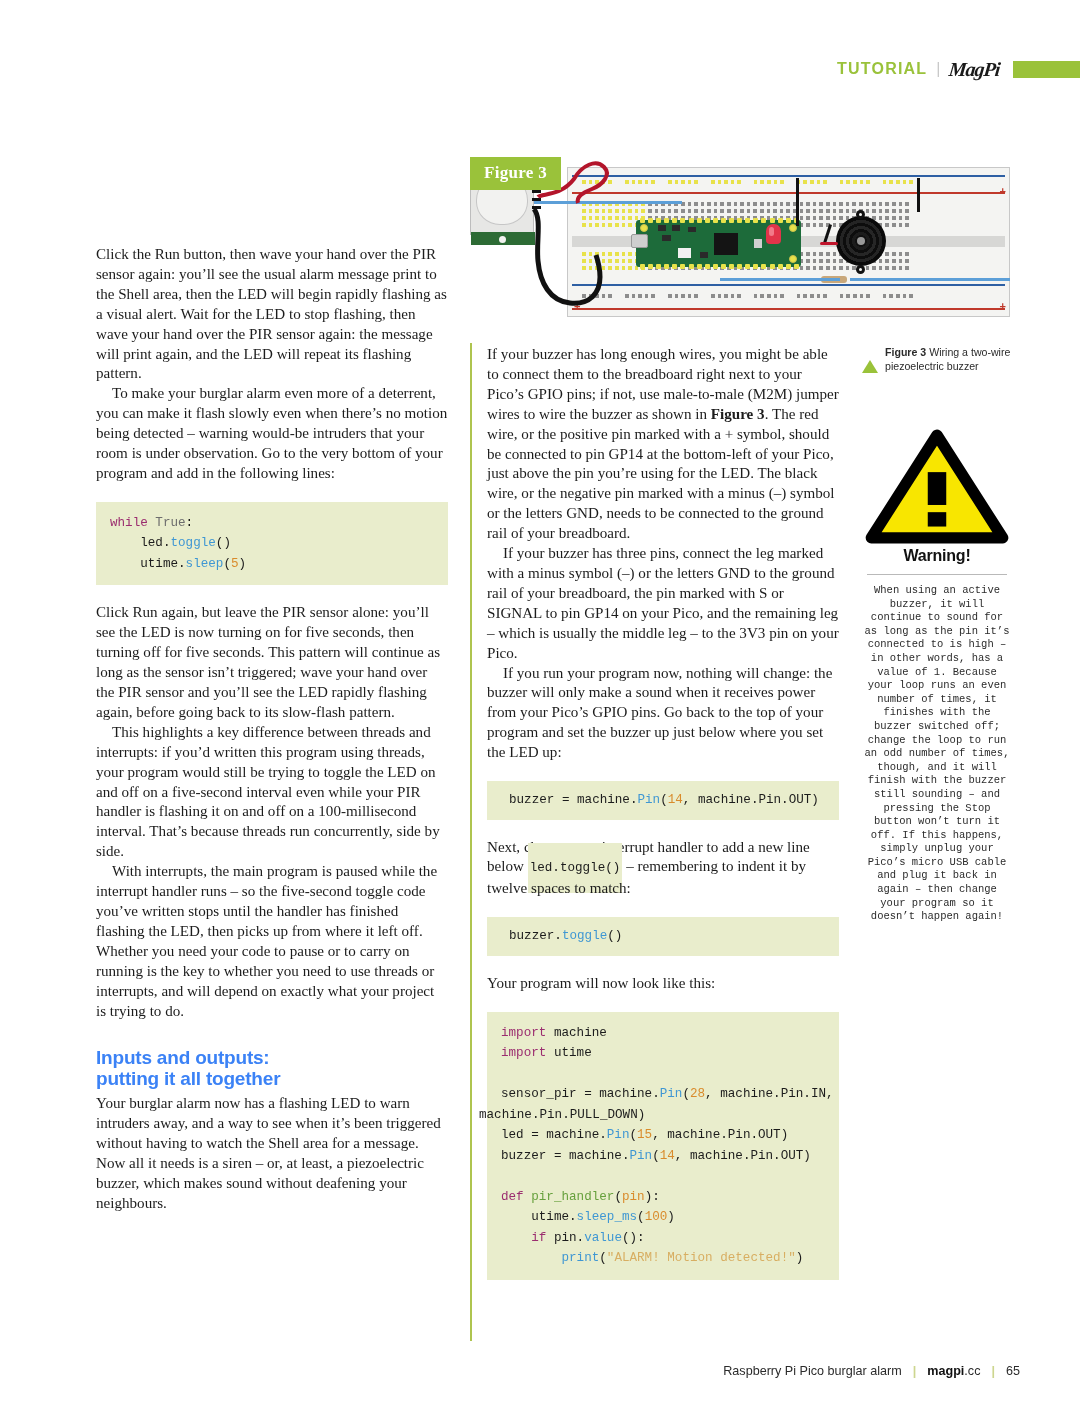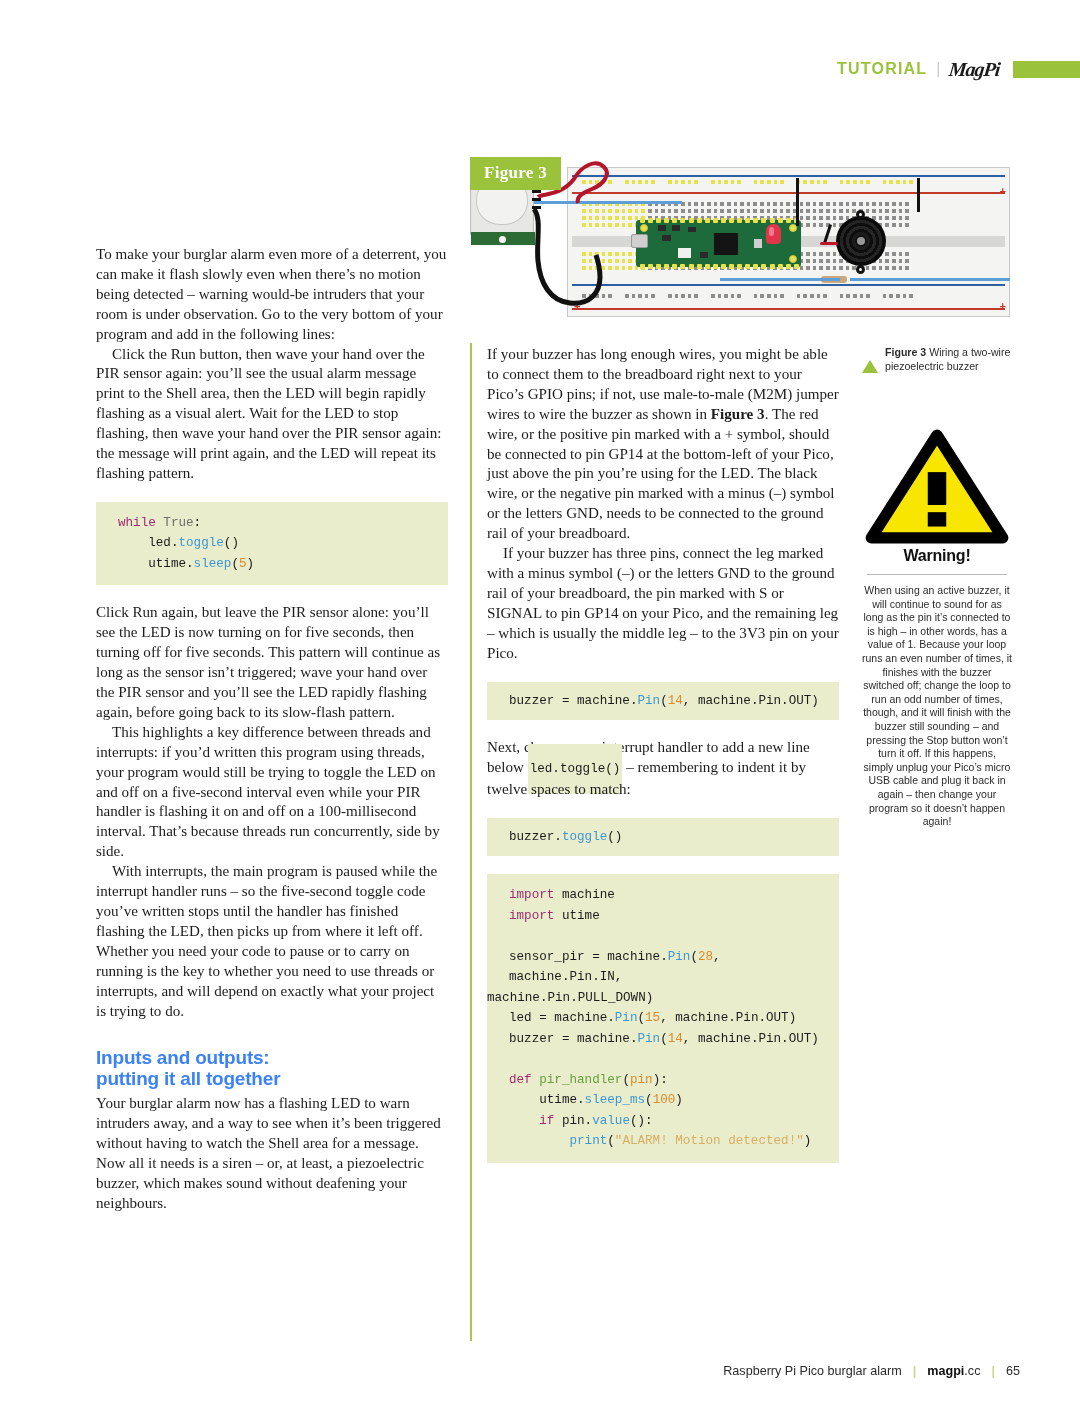--- a/index.html
+++ b/index.html
@@ -90,21 +90,21 @@
     letter-spacing: -0.2px;
   }
 
   
   .code {
     background: #e9edcc;
     font-family: "Liberation Mono", monospace;
     font-size: 12.6px;
     line-height: 20.5px;
     color: #1c1c1c;
-    padding: 11px 0 11px 22px;
+    padding: 11px 0 11px 14px;
     margin: 18px 0 18px 0;
     white-space: pre-wrap;
   }
   .code.compact { padding: 9px 0 9px 22px; }
 
   .k-kw   { color: #9b2d6f; }       
   .k-fn   { color: #3f97d3; }       
   .k-def  { color: #66a03c; }       
   .k-num  { color: #d98b2b; }       
   .k-str  { color: #d8ae62; }       
@@ -349,21 +349,21 @@
     font-size: 16px;
     color: #111;
     margin-top: 3px;
     letter-spacing: -0.2px;
   }
   .warn-rule {
     border-top: 1px solid #b9b9b9;
     margin: 9px 5px 9px 5px;
   }
   .warn-body {
-    font-family: Liberation Sans, sans-serif;
+    font-family: Liberation Mono, monospace;
     font-size: 10.5px;
     line-height: 13.6px;
     color: #2b2b2b;
     text-align: center;
   }
 
   
   .footer {
     position: absolute;
     right: 60px;
@@ -961,49 +961,51 @@
     <path d="M8 40 C 12 36, 30 40, 44 22 C 52 8, 66 2, 74 10 C 82 18, 72 28, 62 32 C 52 36, 46 40, 48 46" fill="none" stroke="#b3152b" stroke-width="4"></path>
   </svg>
   <svg class="wire" style="left:56px; top:44px; width:130px; height:120px;" viewBox="0 0 130 120">
     <path d="M8 8 C 16 18, 10 40, 12 60 C 14 82, 24 100, 44 102 C 64 104, 74 92, 74 76 C 74 66, 72 60, 70 54" fill="none" stroke="#111111" stroke-width="5"></path>
   </svg>
 </div>
 
 <div class="divider"></div>
 
 <div class="col col-left">
+  <p class="body">Click the Run button, then wave your hand over the PIR sensor again: you’ll see the usual alarm message print to the Shell area, then the LED will begin rapidly flashing as a visual alert. Wait for the LED to stop flashing, then wave your hand over the PIR sensor again: the message will print again, and the LED will repeat its flashing pattern.</p>
   <p class="body">To make your burglar alarm even more of a deterrent, you can make it flash slowly even when there’s no motion being detected – warning would-be intruders that your room is under observation. Go to the very bottom of your program and add in the following lines:</p>
-  <p class="body">Click the Run button, then wave your hand over the PIR sensor again: you’ll see the usual alarm message print to the Shell area, then the LED will begin rapidly flashing as a visual alert. Wait for the LED to stop flashing, then wave your hand over the PIR sensor again: the message will print again, and the LED will repeat its flashing pattern.</p>
 
   <div class="code"><span class="k-kw">while</span><span class="k-true"> True</span><span>:</span>
 <span>    led.</span><span class="k-fn">toggle</span><span>()</span>
 <span>    utime.</span><span class="k-fn">sleep</span><span>(</span><span class="k-num">5</span><span>)</span></div>
 
   <p class="body" style="text-indent:0;">Click Run again, but leave the PIR sensor alone: you’ll see the LED is now turning on for five seconds, then turning off for five seconds. This pattern will continue as long as the sensor isn’t triggered; wave your hand over the PIR sensor and you’ll see the LED rapidly flashing again, before going back to its slow-flash pattern.</p>
   <p class="body">This highlights a key difference between threads and interrupts: if you’d written this program using threads, your program would still be trying to toggle the LED on and off on a five-second interval even while your PIR handler is flashing it on and off on a 100-millisecond interval. That’s because threads run concurrently, side by side.</p>
   <p class="body">With interrupts, the main program is paused while the interrupt handler runs – so the five-second toggle code you’ve written stops until the handler has finished flashing the LED, then picks up from where it left off. Whether you need your code to pause or to carry on running is the key to whether you need to use threads or interrupts, and will depend on exactly what your project is trying to do.</p>
 
   <div class="sec-head">
     <div>Inputs and outputs:</div>
     <div>putting it all together</div>
   </div>
 
   <p class="body" style="text-indent:0;">Your burglar alarm now has a flashing LED to warn intruders away, and a way to see when it’s been triggered without having to watch the Shell area for a message. Now all it needs is a siren – or, at least, a piezoelectric buzzer, which makes sound without deafening your neighbours.</p>
 </div>
 
 <div class="col col-mid">
   <p class="body"><span>If your buzzer has long enough wires, you might be able to connect them to the breadboard right next to your Pico’s GPIO pins; if not, use male-to-male (M2M) jumper wires to wire the buzzer as shown in </span><b class="fig">Figure 3</b><span>. The red wire, or the positive pin marked with a + symbol, should be connected to pin GP14 at the bottom-left of your Pico, just above the pin you’re using for the LED. The black wire, or the negative pin marked with a minus (–) symbol or the letters GND, needs to be connected to the ground rail of your breadboard.</span></p>
   <p class="body">If your buzzer has three pins, connect the leg marked with a minus symbol (–) or the letters GND to the ground rail of your breadboard, the pin marked with S or SIGNAL to pin GP14 on your Pico, and the remaining leg – which is usually the middle leg – to the 3V3 pin on your Pico.</p>
+  <p class="body">If you run your program now, nothing will change: the buzzer will only make a sound when it receives power from your Pico’s GPIO pins. Go back to the top of your program and set the buzzer up just below where you set the LED up:</p>
 
   <div class="code compact"><span>buzzer = machine.</span><span class="k-fn">Pin</span><span>(</span><span class="k-num">14</span><span>, machine.Pin.OUT)</span></div>
 
   <p class="body" style="text-indent:0;"><span>Next, change your interrupt handler to add a new line below </span><code class="inline">led.toggle()</code><span> – remembering to indent it by twelve spaces to match:</span></p>
 
   <div class="code compact"><span>buzzer.</span><span class="k-fn">toggle</span><span>()</span></div>
 
+  <p class="body" style="text-indent:0;">Your program will now look like this:</p>
 
   <div class="code"><span class="k-kw">import</span><span> machine</span>
 <span class="k-kw">import</span><span> utime</span>
 
 <span>sensor_pir = machine.</span><span class="k-fn">Pin</span><span>(</span><span class="k-num">28</span><span>, machine.Pin.IN,</span>
 <span style="margin-left:-22px;">machine.Pin.PULL_DOWN)</span>
 <span>led = machine.</span><span class="k-fn">Pin</span><span>(</span><span class="k-num">15</span><span>, machine.Pin.OUT)</span>
 <span>buzzer = machine.</span><span class="k-fn">Pin</span><span>(</span><span class="k-num">14</span><span>, machine.Pin.OUT)</span>
 
 <span class="k-kw">def</span><span class="k-def"> pir_handler</span><span>(</span><span class="k-arg">pin</span><span>):</span>

